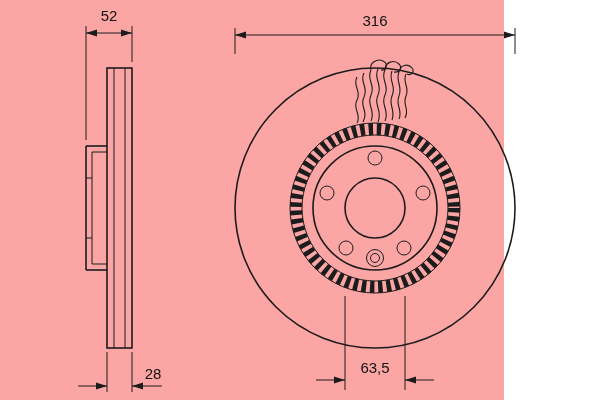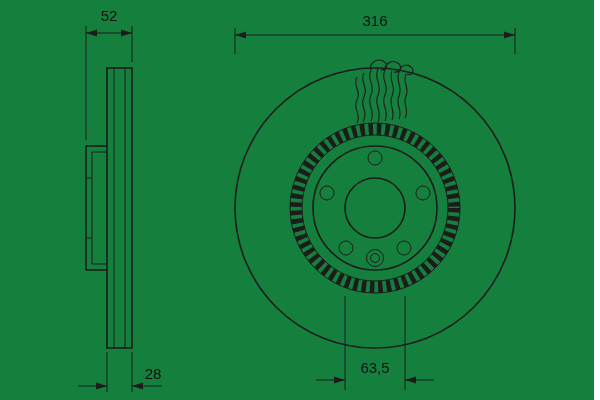--- a/index.html
+++ b/index.html
@@ -1,17 +1,17 @@
 <!DOCTYPE html>
 <html><head>
 <meta charset="utf-8">
 <style>
   html,body{margin:0;padding:0;background:#ffffff;}
   .canvas{
-    width:594px;height:400px;position:relative;background:#15803d;
+    width:504px;height:400px;position:relative;background:#fca5a5;
     font-family:"Liberation Sans", sans-serif;
     text-decoration:underline;
   }
   svg{display:block;}
   .outline{fill:none;stroke:#1c1c1c;stroke-width:1.6;}
   .thin{fill:none;stroke:#1c1c1c;stroke-width:1;}
   .dim{stroke:#1c1c1c;stroke-width:1;fill:none;}
   .arrow{fill:#1c1c1c;stroke:none;}
   .dimtext{font-size:15px;fill:#111;font-family:"Liberation Sans",sans-serif;}
   .teeth{fill:none;stroke:#1c1c1c;stroke-width:12;stroke-dasharray:4.5 3.8;}

